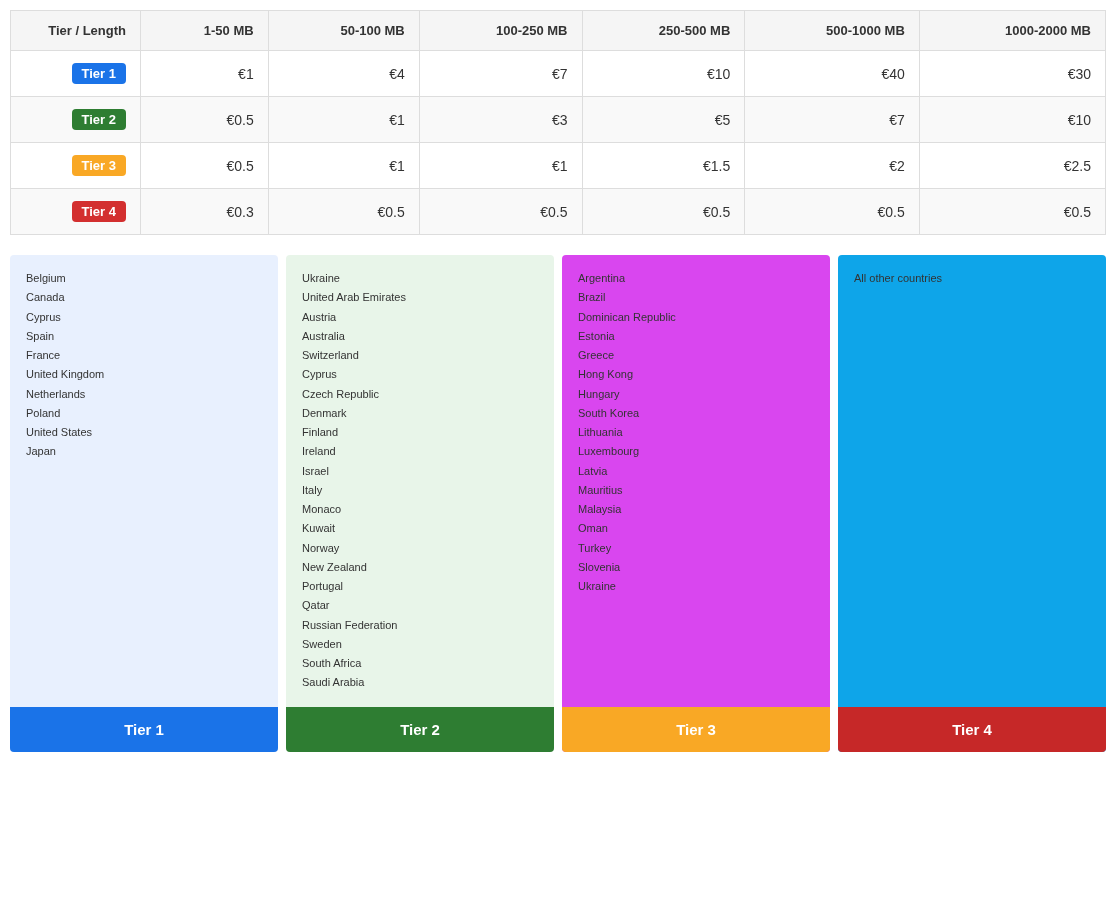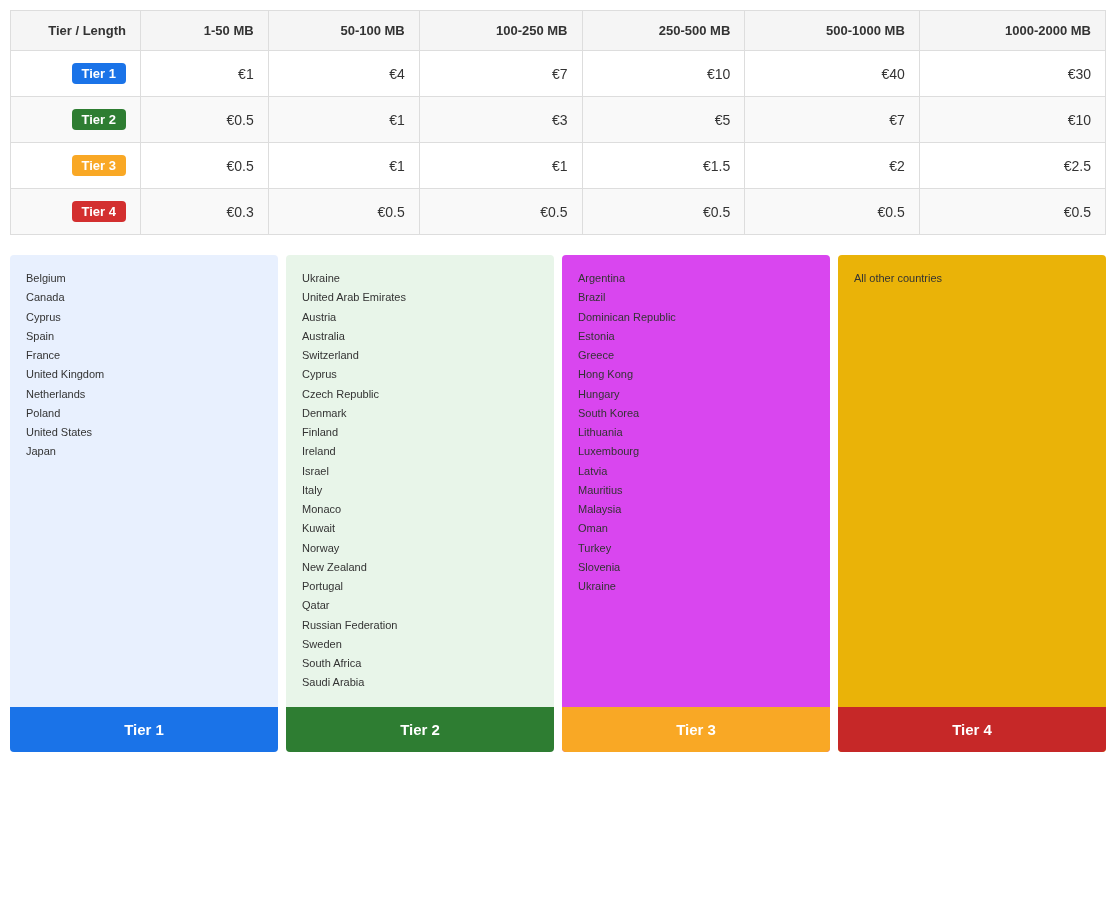--- a/index.html
+++ b/index.html
@@ -84,21 +84,21 @@
 
     .col-tier1 { background: #e8f0fe; }
     .col-tier1 .country-footer { background: #1a73e8; }
 
     .col-tier2 { background: #e8f5e9; }
     .col-tier2 .country-footer { background: #2e7d32; }
 
     .col-tier3 { background: #d946ef; }
     .col-tier3 .country-footer { background: #f9a825; color: #fff; }
 
-    .col-tier4 { background: #eab308; }
+    .col-tier4 { background: #0ea5e9; }
     .col-tier4 .country-footer { background: #c62828; }
   </style>
 </head>
 <body>
 
 <table class="pricing-table">
   <thead id="table-head">
       <tr>
         <th>Tier / Length</th>
         <th>1-50 MB</th>

